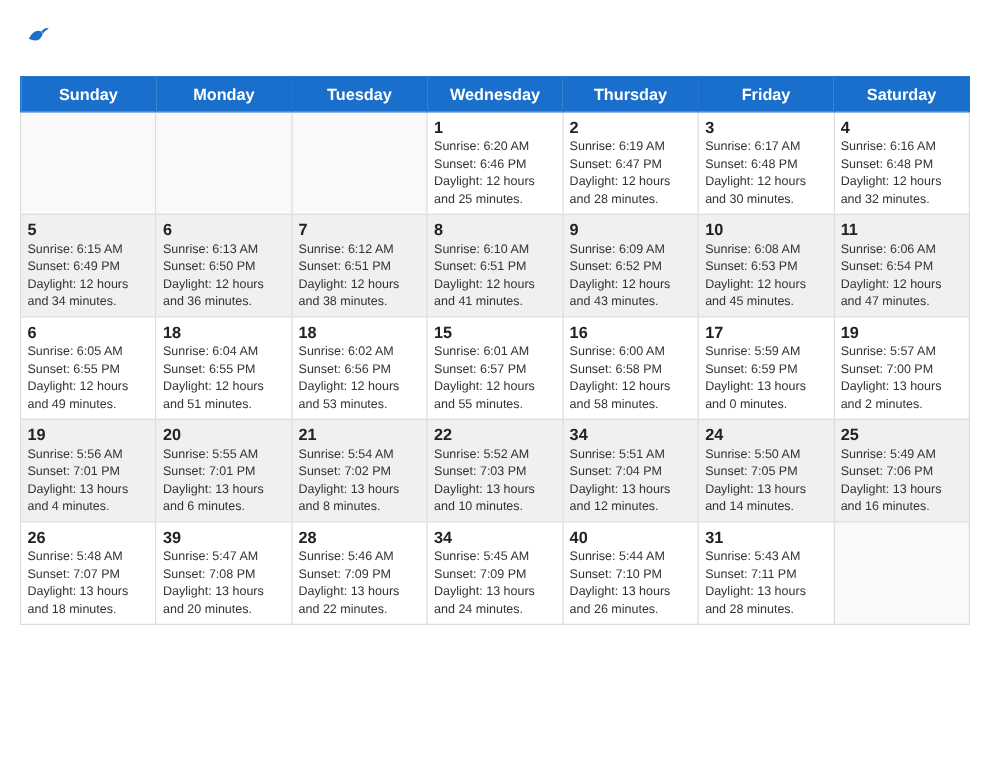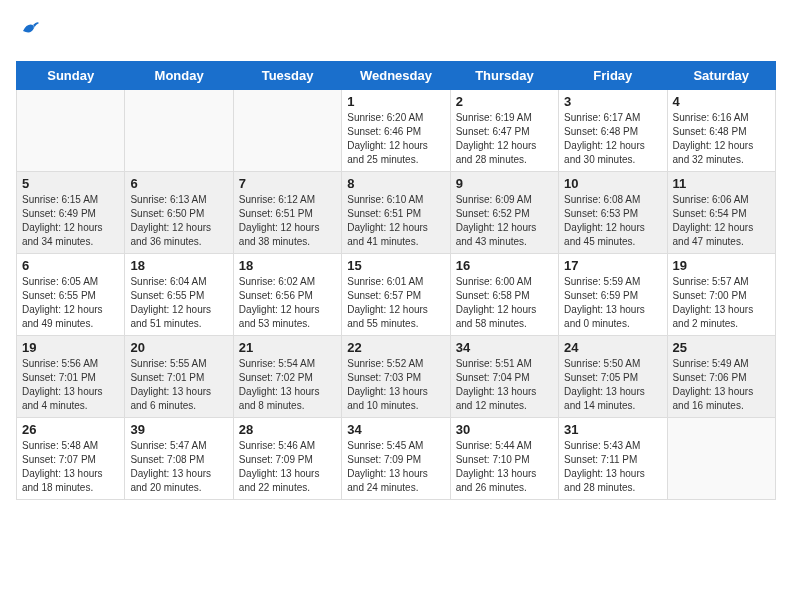--- a/index.html
+++ b/index.html
@@ -239,21 +239,21 @@
         </td>
         <td>
           <div class="day-number">28</div>
           <div class="day-info">Sunrise: 5:46 AM<br>Sunset: 7:09 PM<br>Daylight: 13 hours<br>and 22 minutes.</div>
         </td>
         <td>
           <div class="day-number">34</div>
           <div class="day-info">Sunrise: 5:45 AM<br>Sunset: 7:09 PM<br>Daylight: 13 hours<br>and 24 minutes.</div>
         </td>
         <td>
-          <div class="day-number">30</div>
+          <div class="day-number">40</div>
           <div class="day-info">Sunrise: 5:44 AM<br>Sunset: 7:10 PM<br>Daylight: 13 hours<br>and 26 minutes.</div>
         </td>
         <td>
           <div class="day-number">31</div>
           <div class="day-info">Sunrise: 5:43 AM<br>Sunset: 7:11 PM<br>Daylight: 13 hours<br>and 28 minutes.</div>
         </td>
         <td class="empty"></td>
       </tr>
     </tbody>
 </table>

